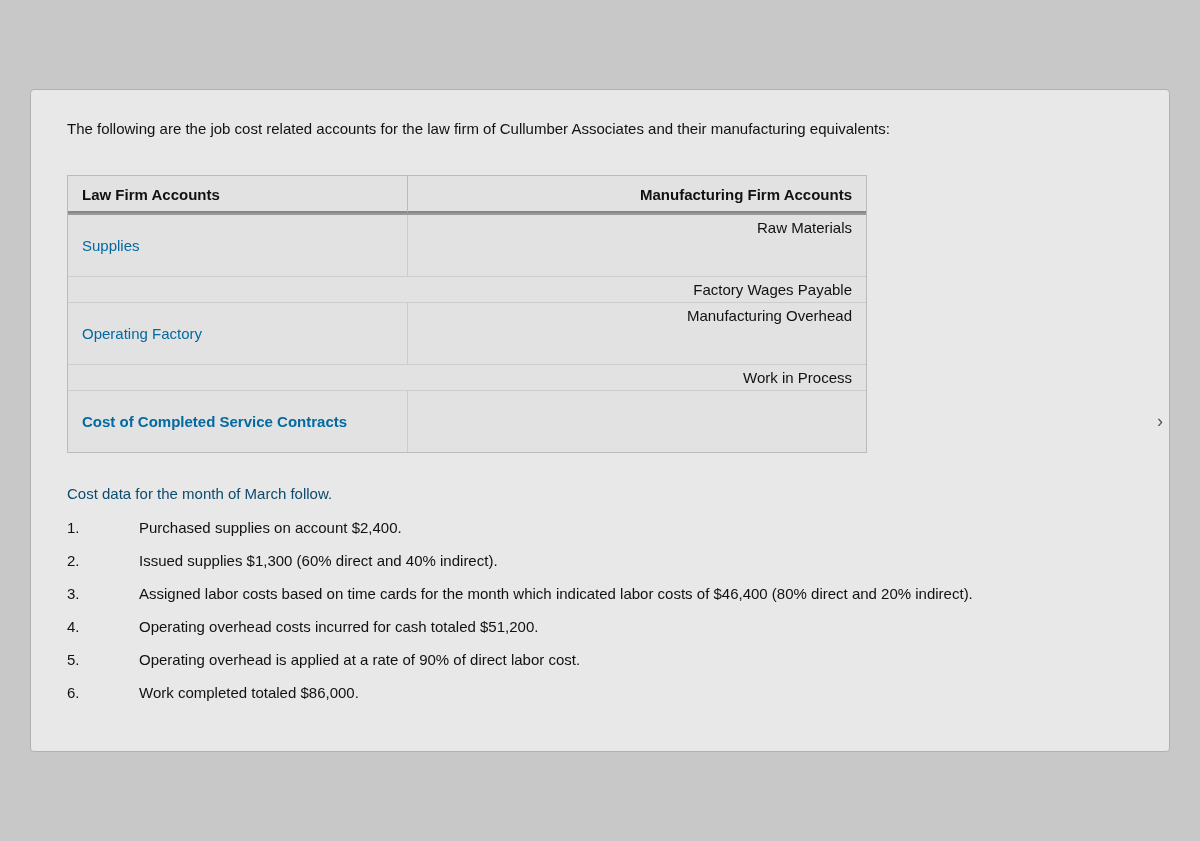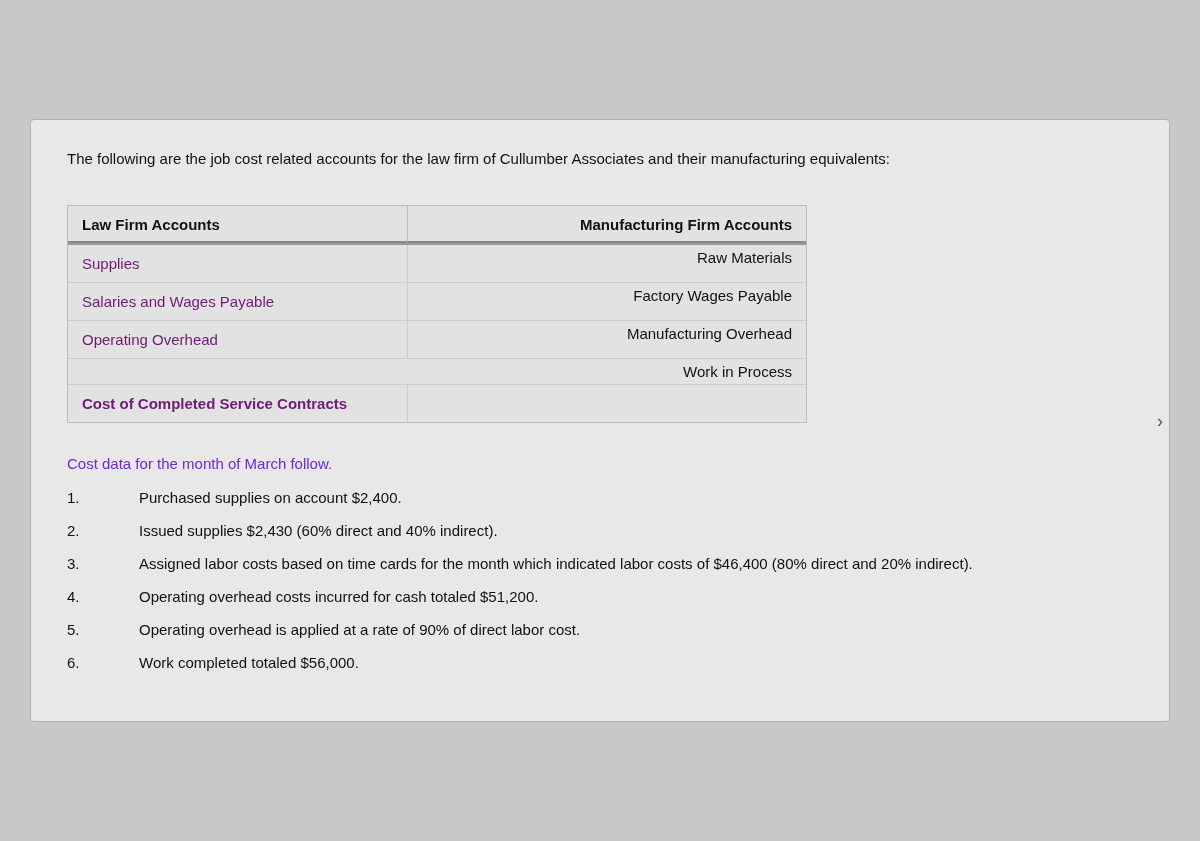--- a/index.html
+++ b/index.html
@@ -31,21 +31,21 @@
       font-size: 15px;
       color: #111;
       margin-bottom: 36px;
       line-height: 1.4;
     }
 
     .accounts-table {
       border: 1px solid #bbb;
       background: #e2e2e2;
       margin-bottom: 32px;
-      width: 740px;
+      width: 800px;
     }
 
     .accounts-header-row {
       display: flex;
       border-bottom: 2px solid #999;
     }
 
     .accounts-header-left {
       flex: 0 0 340px;
       padding: 10px 14px 8px 14px;
@@ -71,37 +71,37 @@
       border-bottom: 1px solid #ccc;
     }
 
     .accounts-body-row:last-child {
       border-bottom: none;
       font-weight: bold;
     }
 
     .accounts-cell-left {
       flex: 0 0 340px;
-      padding: 10px 14px;
-      color: #701a75;
+      padding: 22px 14px;
+      color: #0369a1;
       font-size: 15px;
       border-right: 1px solid #ccc;
     }
 
     .accounts-cell-right {
       flex: 1;
       padding: 4px 14px;
       color: #111;
       font-size: 15px;
       text-align: right;
     }
 
     .cost-data-heading {
       font-size: 15px;
-      color: #6d28d9;
+      color: #0c4a6e;
       margin-bottom: 15px;
     }
 
     .cost-list {
       list-style: none;
       padding: 0;
       margin: 0;
     }
 
     .cost-list-item {
@@ -144,58 +144,57 @@
     <div class="accounts-header-row">
       <div class="accounts-header-left">Law Firm Accounts</div>
       <div class="accounts-header-right">Manufacturing Firm Accounts</div>
     </div>
 
     <div class="accounts-body-row">
       <div class="accounts-cell-left">Supplies</div>
       <div class="accounts-cell-right">Raw Materials</div>
     </div>
     <div class="accounts-body-row">
-      <div class="accounts-cell-left">Salaries and Wages Payable</div>
       <div class="accounts-cell-right">Factory Wages Payable</div>
     </div>
     <div class="accounts-body-row">
-      <div class="accounts-cell-left">Operating Overhead</div>
+      <div class="accounts-cell-left">Operating Factory</div>
       <div class="accounts-cell-right">Manufacturing Overhead</div>
     </div>
     <div class="accounts-body-row">
       <div class="accounts-cell-right">Work in Process</div>
     </div>
     <div class="accounts-body-row">
       <div class="accounts-cell-left">Cost of Completed Service Contracts</div>
     </div>
   </div>
 
   <p class="cost-data-heading">Cost data for the month of March follow.</p>
 
   <ul class="cost-list">
     <li class="cost-list-item">
       <span class="cost-list-number">1.</span>
       <span class="cost-list-text">Purchased supplies on account $2,400.</span>
     </li>
     <li class="cost-list-item">
       <span class="cost-list-number">2.</span>
-      <span class="cost-list-text">Issued supplies $2,430 (60% direct and 40% indirect).</span>
+      <span class="cost-list-text">Issued supplies $1,300 (60% direct and 40% indirect).</span>
     </li>
     <li class="cost-list-item">
       <span class="cost-list-number">3.</span>
       <span class="cost-list-text">Assigned labor costs based on time cards for the month which indicated labor costs of $46,400 (80% direct and 20% indirect).</span>
     </li>
     <li class="cost-list-item">
       <span class="cost-list-number">4.</span>
       <span class="cost-list-text">Operating overhead costs incurred for cash totaled $51,200.</span>
     </li>
     <li class="cost-list-item">
       <span class="cost-list-number">5.</span>
       <span class="cost-list-text">Operating overhead is applied at a rate of 90% of direct labor cost.</span>
     </li>
     <li class="cost-list-item">
       <span class="cost-list-number">6.</span>
-      <span class="cost-list-text">Work completed totaled $56,000.</span>
+      <span class="cost-list-text">Work completed totaled $86,000.</span>
     </li>
   </ul>
 
   <span class="scrollbar-indicator">›</span>
 </div>
 
 </body></html>

